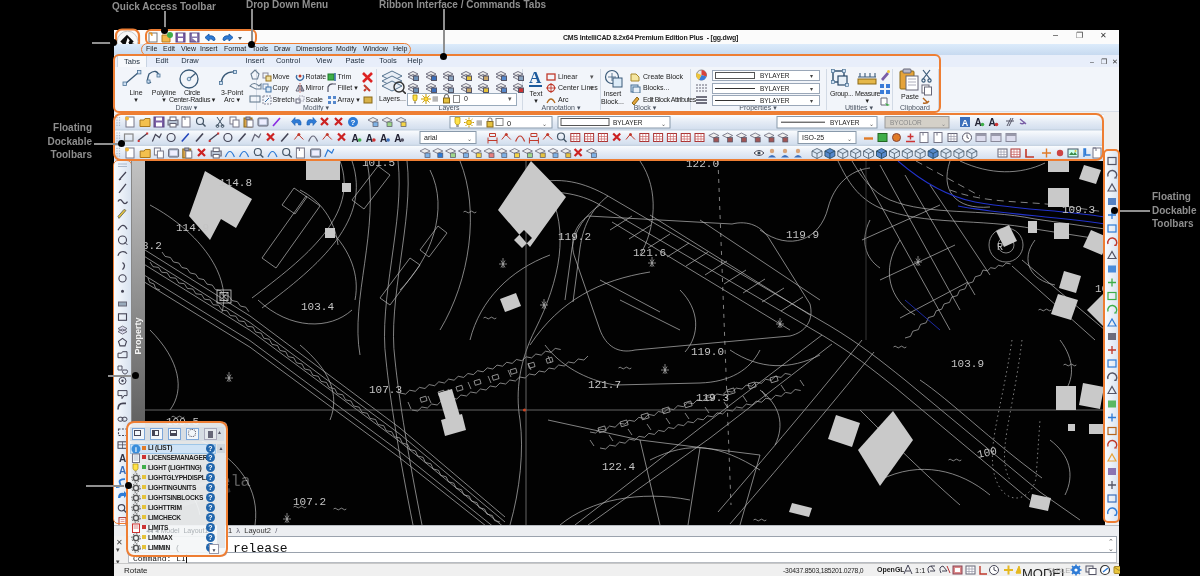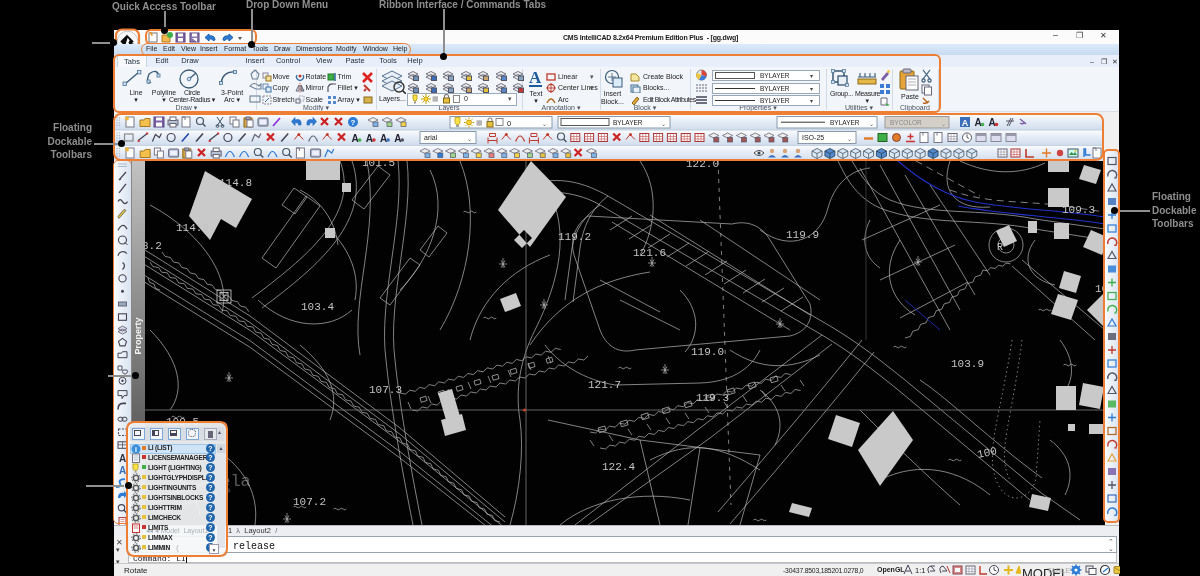--- a/index.html
+++ b/index.html
@@ -966,21 +966,21 @@
       <path d="M3 335.0 h8 M7 331.0 v8" stroke="#556" stroke-width="1.3"></path>
       <rect x="3" y="345.0" width="8" height="7" fill="none" stroke="#3a6ebb" stroke-width="1.2"></rect>
       <path d="M3 364.0 a4.5 4.5 0 1 1 8 1" fill="none" stroke="#2e7bd6" stroke-width="1.4"></path>
       <path d="M10 364.0 l2 2 -3 0z" fill="#2e7bd6"></path>
     </svg>
 <div class="obox" style="left:1103px;top:149px;width:17px;height:374px;border-radius:5px;border-width:2px"></div>
 <div class="abs" style="left:114px;top:525px;width:1005px;height:11px;background:#eceef1;border-top:1px solid #b8bcc2"></div>
 <div class="abs" style="left:228px;top:526px;font-size:7.5px;color:#333">1 &nbsp;<span style="color:#667">λ</span>&nbsp; Layout2 &nbsp;<span style="color:#667">/</span></div>
 <div class="abs" style="left:128px;top:536px;width:989px;height:17px;background:#fff;border:1px solid #9aa2ad"></div>
 <div class="abs" style="left:128px;top:553px;width:989px;height:10px;background:#fff;border:1px solid #b8bcc2;border-top:none"></div>
-<div class="abs" style="left:233px;top:541px;font-size:10px;font-family:'Liberation Mono',monospace;color:#111">release</div>
+<div class="abs" style="left:233px;top:541px;font-size:13px;font-family:'Liberation Mono',monospace;color:#111">release</div>
 <div class="abs" style="left:133px;top:554px;font-size:8px;font-family:'Liberation Mono',monospace;color:#111">Command: LI<span style="border-left:1px solid #111">&nbsp;</span></div>
 <div class="abs" style="left:1108px;top:538px;font-size:7px;color:#555">⌃</div>
 <div class="abs" style="left:1108px;top:545px;font-size:7px;color:#555">⌄</div>
 <div class="abs" style="left:116px;top:538px;font-size:8px;color:#444">✕</div>
 <div class="abs" style="left:116px;top:546px;font-size:7px;color:#444">▾</div>
 <div class="abs" style="left:116px;top:558px;font-size:7px;color:#444">▾</div>
 <div class="abs" style="left:114px;top:563px;width:1005px;height:13px;background:#f0f0f0;border-top:1px solid #c8c8c8"></div>
 <div class="abs" style="left:124px;top:566px;font-size:8px;color:#222">Rotate</div>
 <div class="abs" style="left:783px;top:566.5px;font-size:6.8px;color:#222;letter-spacing:-0.2px">-30437.8503,185201.0278,0</div>
 <div class="abs" style="left:877px;top:566px;font-size:7px;font-weight:bold;color:#222">OpenGL</div>

